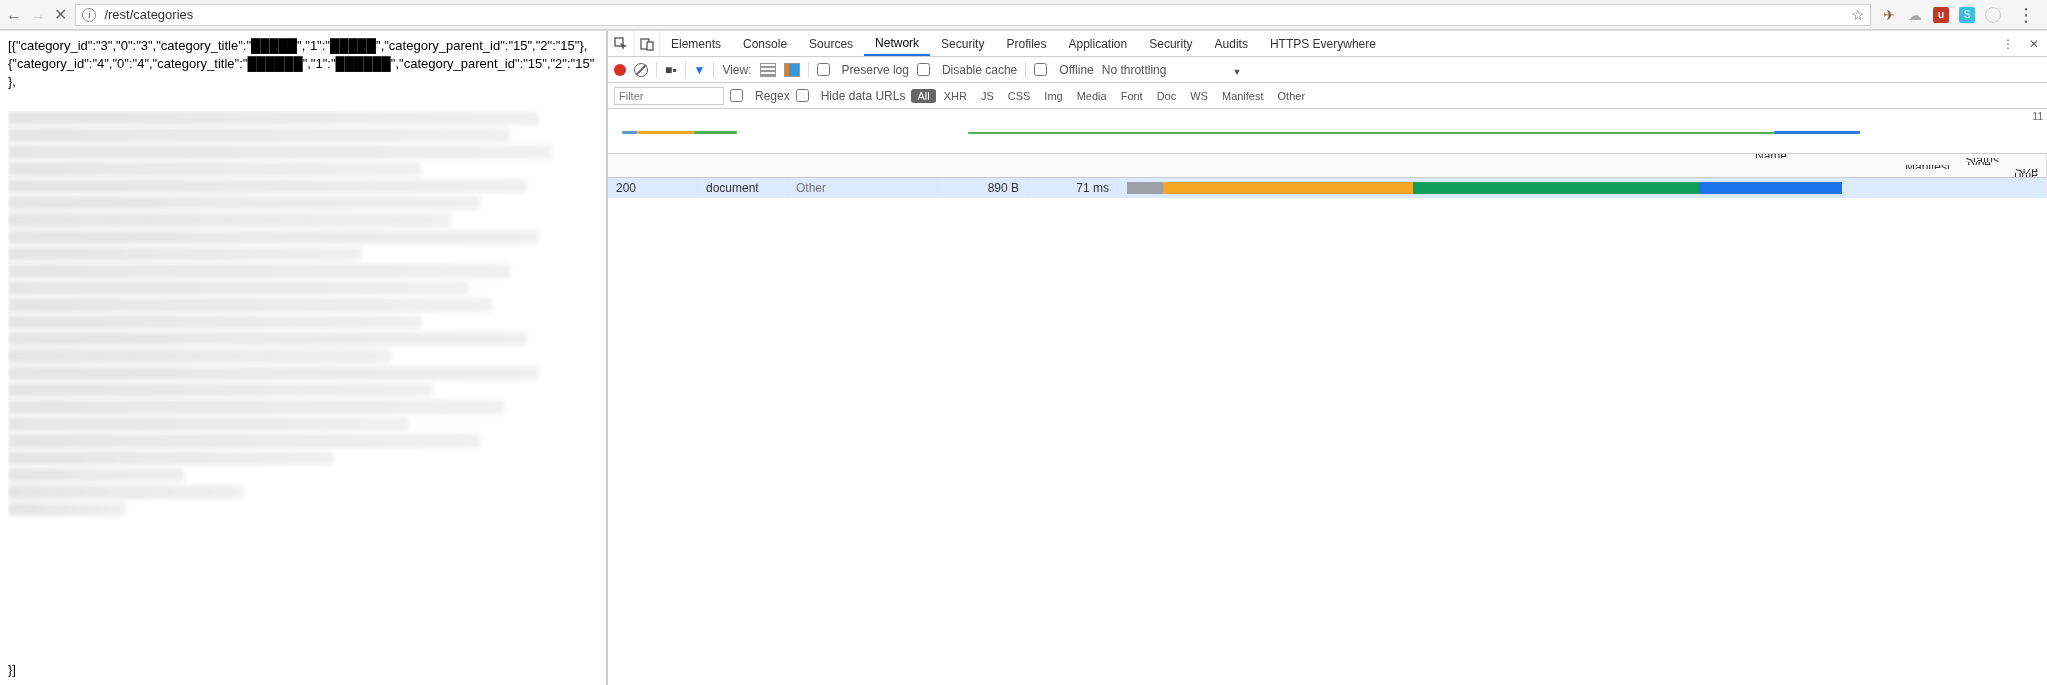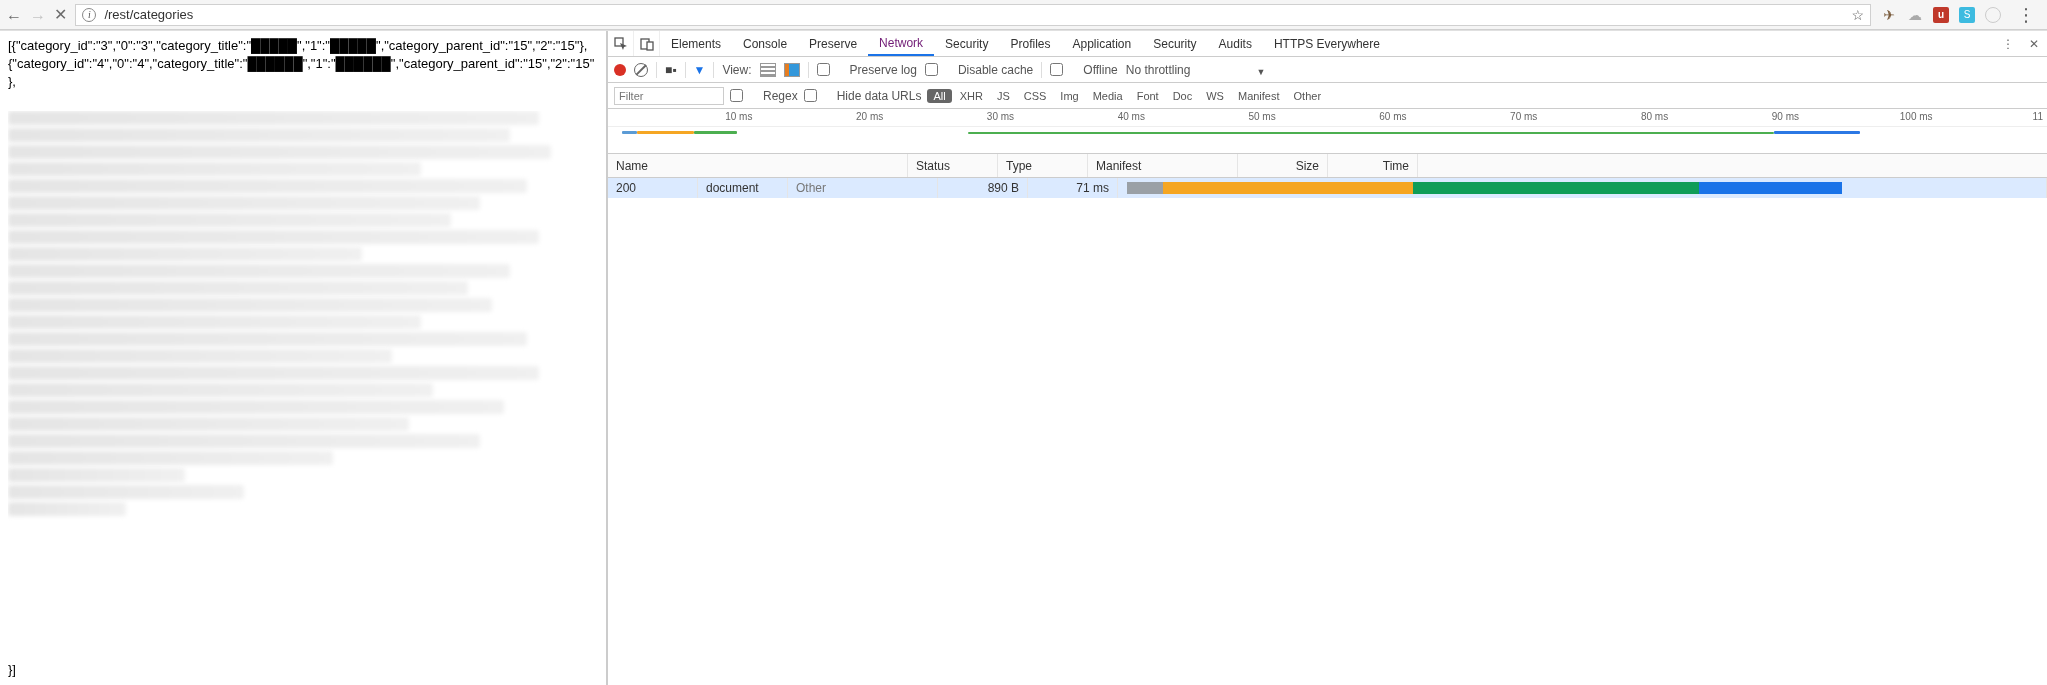--- a/index.html
+++ b/index.html
@@ -23,55 +23,55 @@
 .json-line { white-space: nowrap; }
 .blurry-block { position:absolute; left:8px; right:8px; top:80px; bottom:0; overflow:hidden;}
 .blurry-block .bline { height:14px; margin-bottom:3px; background:linear-gradient(90deg,#e5e5e5,#f0f0f0); border-radius:3px; filter:blur(2px);}
 
 .right-pane { flex:1; display:flex; flex-direction:column; background:#fff; min-width:0;}
 
 
 .dt-tabs { height:26px; border-bottom:1px solid #ccc; display:flex; align-items:stretch; font-size:12px; color:#333;}
 .dt-tabs .icon-cell { width:26px; display:flex; align-items:center; justify-content:center; border-right:1px solid #eee; color:#555;}
 .dt-tabs .tab { padding:0 11px; display:flex; align-items:center; cursor:pointer;}
-.dt-tabs .tab.active { border-bottom:2px solid #1a73e8; color:#701a75;}
+.dt-tabs .tab.active { border-bottom:2px solid #1a73e8; color:#000000;}
 .dt-right-ctrl { margin-left:auto; display:flex; align-items:center;}
 .dt-right-ctrl span { width:26px; display:flex; align-items:center; justify-content:center; color:#666; cursor:pointer;}
 
 
 .nt-row { height:26px; border-bottom:1px solid #ccc; display:flex; align-items:center; padding:0 6px; font-size:12px; color:#333; gap:8px;}
 .rec-dot { width:12px; height:12px; background:#d93025; border-radius:50%;}
 .clear-icon { width:14px; height:14px; border:1.5px solid #666; border-radius:50%; position:relative;}
 .clear-icon::after { content:""; position:absolute; width:14px; height:1.5px; background:#666; transform:rotate(-45deg); top:5px; left:-1px;}
 .cam-icon { color:#444; font-size:12px;}
 .funnel-icon { color:#1a73e8; font-size:12px;}
 .sep { width:1px; height:16px; background:#ddd;}
 .view-label { color:#555; }
 .view-btn { width:16px; height:14px; border:1px solid #999; display:inline-block;}
 .view-btn.frames { background:repeating-linear-gradient(0deg,#999,#999 2px,transparent 2px,transparent 4px);}
-.cb { display:flex; align-items:center; gap:20px; color:#555; cursor:pointer;}
+.cb { display:flex; align-items:center; gap:12px; color:#555; cursor:pointer;}
 .cb input { margin:0;}
 .throttle-select { display:flex; align-items:flex-end; gap:16px; color:#555;}
 .tri-down { font-size:9px; color:#555; margin-left:50px;}
 
 
 .filter-box { width:110px; height:18px; border:1px solid #ccc; font-size:11px; padding:0 4px; outline:none;}
 .pill { padding:1px 6px; border-radius:3px; cursor:pointer; color:#555; font-size:11px;}
 .pill.active { background:#666; color:#fff;}
 
 
 .timeline-ov { height:45px; border-bottom:1px solid #ccc; position:relative; font-size:10px; color:#666;}
 .timeline-ticks { position:absolute; top:0; left:0; right:0; height:18px; border-bottom:1px solid #eee;}
 .timeline-ticks span { position:absolute; top:2px; transform:translateX(-50%);}
 .timeline-bars { position:absolute; top:22px; left:0; right:0;}
 .tl-bar { position:absolute; height:3px; border-radius:1px;}
 
 
 .net-table { flex:1; display:flex; flex-direction:column; font-size:12px; color:#333; min-height:0;}
-.net-head { height:24px; border-bottom:1px solid #ccc; display:flex; align-items:flex-end; background:#fafafa;}
+.net-head { height:24px; border-bottom:1px solid #ccc; display:flex; align-items:flex-end; background:#fafafa;flex-direction:column;}
 .col { padding:0 8px; border-right:1px solid #e5e5e5; height:100%; display:flex; align-items:center; overflow:hidden; white-space:nowrap;}
 .col.name { width:300px;}
 .col.status { width:90px;}
 .col.type { width:90px;}
 .col.initiator { width:150px;}
 .col.size { width:90px; justify-content:flex-end;}
 .col.time { width:90px; justify-content:flex-end;}
 .col.waterfall { flex:1; position:relative;}
 .wf-label-right { position:absolute; right:6px; font-size:10px; color:#555;}
 .net-body { flex:1; overflow:auto; position:relative;}
@@ -153,21 +153,21 @@
       </div>
       <div class="icon-cell">
         <svg width="14" height="14" viewBox="0 0 14 14">
             <rect x="1" y="2" width="8" height="10" fill="none" stroke="#555" stroke-width="1.3"></rect>
             <rect x="7" y="5" width="6" height="8" fill="#fff" stroke="#555" stroke-width="1.3"></rect>
           </svg>
       </div>
       <div id="tabs-container" style="display:flex;text-align:right;">
           <div class="tab">Elements</div>
           <div class="tab">Console</div>
-          <div class="tab">Preserve</div>
+          <div class="tab">Sources</div>
           <div class="tab active">Network</div>
           <div class="tab">Security</div>
           <div class="tab">Profiles</div>
           <div class="tab">Application</div>
           <div class="tab">Security</div>
           <div class="tab">Audits</div>
           <div class="tab">HTTPS Everywhere</div>
         </div>
       <div class="dt-right-ctrl">
         <span>⋮</span>
@@ -225,32 +225,20 @@
           <span class="pill">Media</span>
           <span class="pill">Font</span>
           <span class="pill">Doc</span>
           <span class="pill">WS</span>
           <span class="pill">Manifest</span>
           <span class="pill">Other</span>
         </div>
     </div>
 
     <div class="timeline-ov">
-      <div class="timeline-ticks" id="tl-ticks">
-          <span style="left: 9.09091%;">10 ms</span>
-          <span style="left: 18.1818%;">20 ms</span>
-          <span style="left: 27.2727%;">30 ms</span>
-          <span style="left: 36.3636%;">40 ms</span>
-          <span style="left: 45.4545%;">50 ms</span>
-          <span style="left: 54.5455%;">60 ms</span>
-          <span style="left: 63.6364%;">70 ms</span>
-          <span style="left: 72.7273%;">80 ms</span>
-          <span style="left: 81.8182%;">90 ms</span>
-          <span style="left: 90.9091%;">100 ms</span>
-        </div>
       <div class="timeline-bars">
         <div class="tl-bar" style="left:1%; width:1%; background:#5b9bd5;"></div>
         <div class="tl-bar" style="left:2%; width:4%; background:#f5a623; top:0;"></div>
         <div class="tl-bar" style="left:6%; width:3%; background:#4caf50; top:0;"></div>
         <div class="tl-bar" style="left:25%; width:56%; background:#4caf50; height:2px; top:1px;"></div>
         <div class="tl-bar" style="left:81%; width:6%; background:#2b78e4; top:0;"></div>
       </div>
       <span style="position:absolute; right:4px; top:2px;">11</span>
     </div>
 

